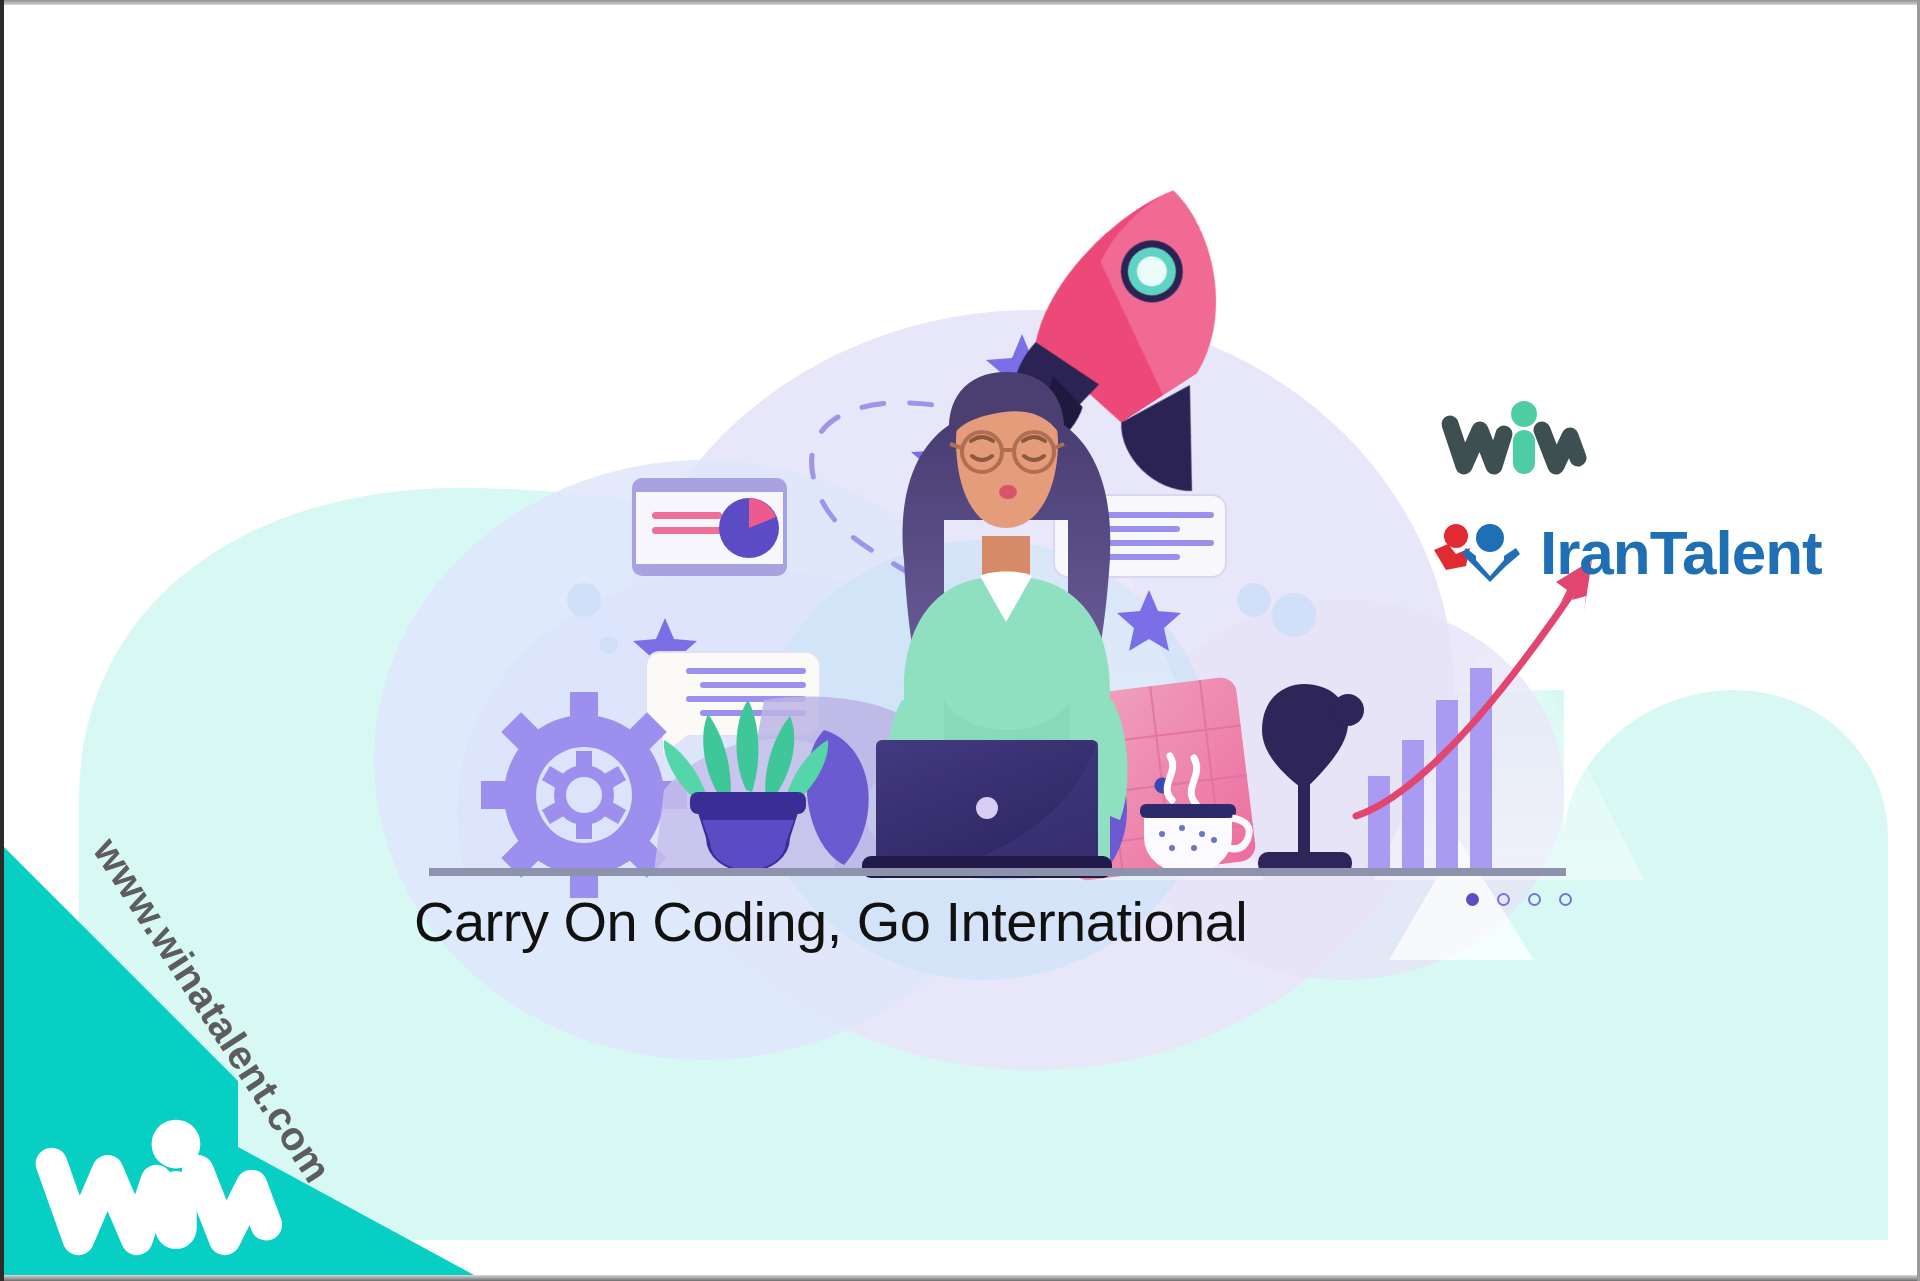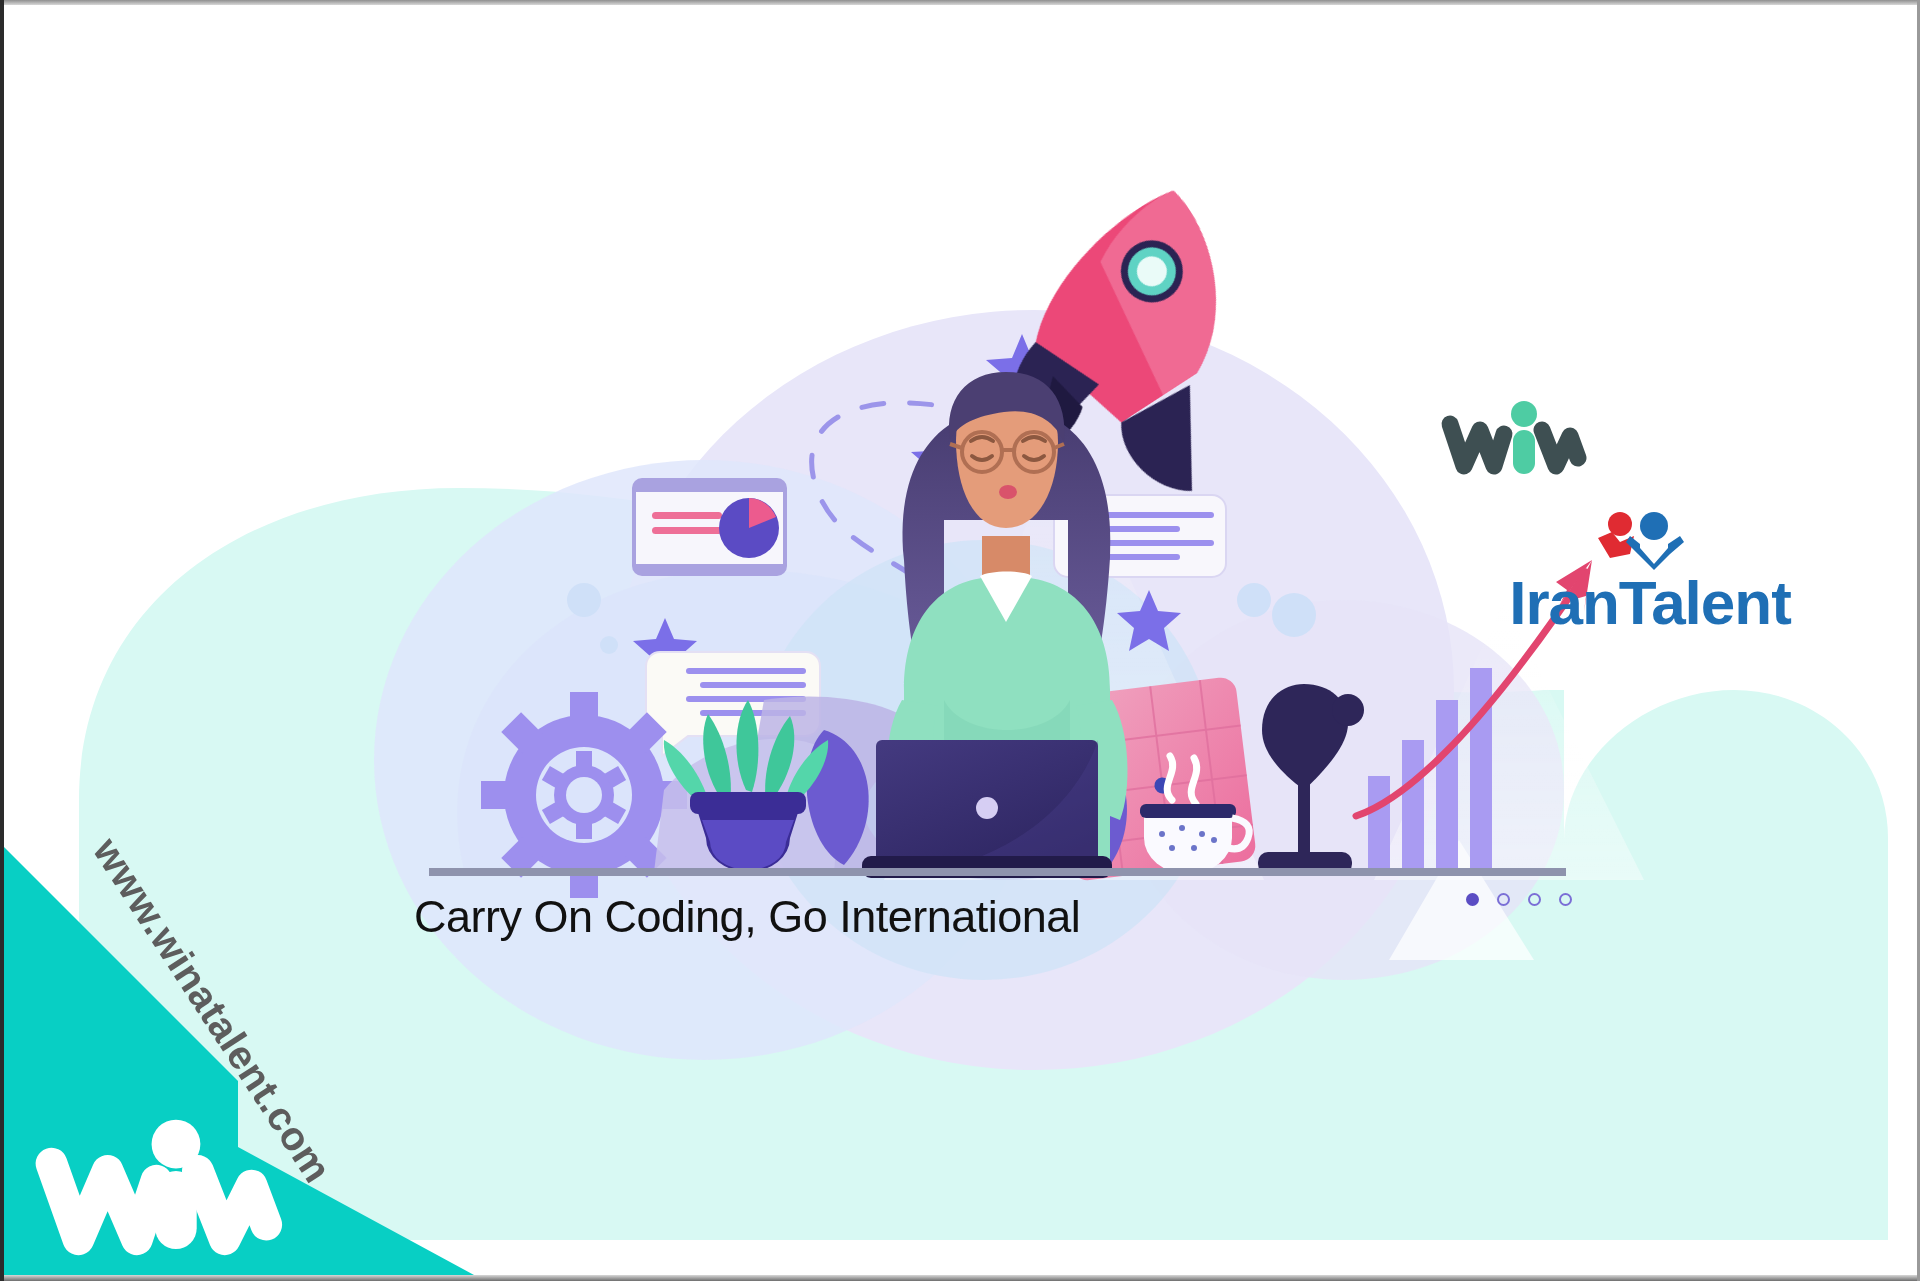--- a/index.html
+++ b/index.html
@@ -32,21 +32,21 @@
   }
   .layer { position: absolute; left: 0; top: 0; width: 1920px; height: 1281px; }
   .banner-svg { display: block; }
 
   
   #heading {
     position: absolute;
     left: 410px;
     top: 893px;
     width: 1180px;
-    font-size: 45px;
+    font-size: 56px;
     line-height: 1.05;
     letter-spacing: -0.5px;
     color: #111111;
     font-weight: 400;
     white-space: nowrap;
     z-index: 30;
   }
 
   
   #watermark-corner {
@@ -72,21 +72,21 @@
 
   
   #brand-stack {
     position: absolute;
     right: 65px;
     top: 400px;
     width: 420px;
     z-index: 40;
   }
   #win-logo-mark { margin-left: 6px; }
-  #irantalent-logo { margin-top: 28px; display: flex; align-items: center; flex-direction: column; }
+  #irantalent-logo { margin-top: 40px; display: flex; align-items: center; }
   #irantalent-wordmark {
     font-size: 62px;
     font-weight: 700;
     letter-spacing: -1px;
     color: #1F6FB5;
     margin-left: 16px;
     line-height: 1;
   }
 
   

